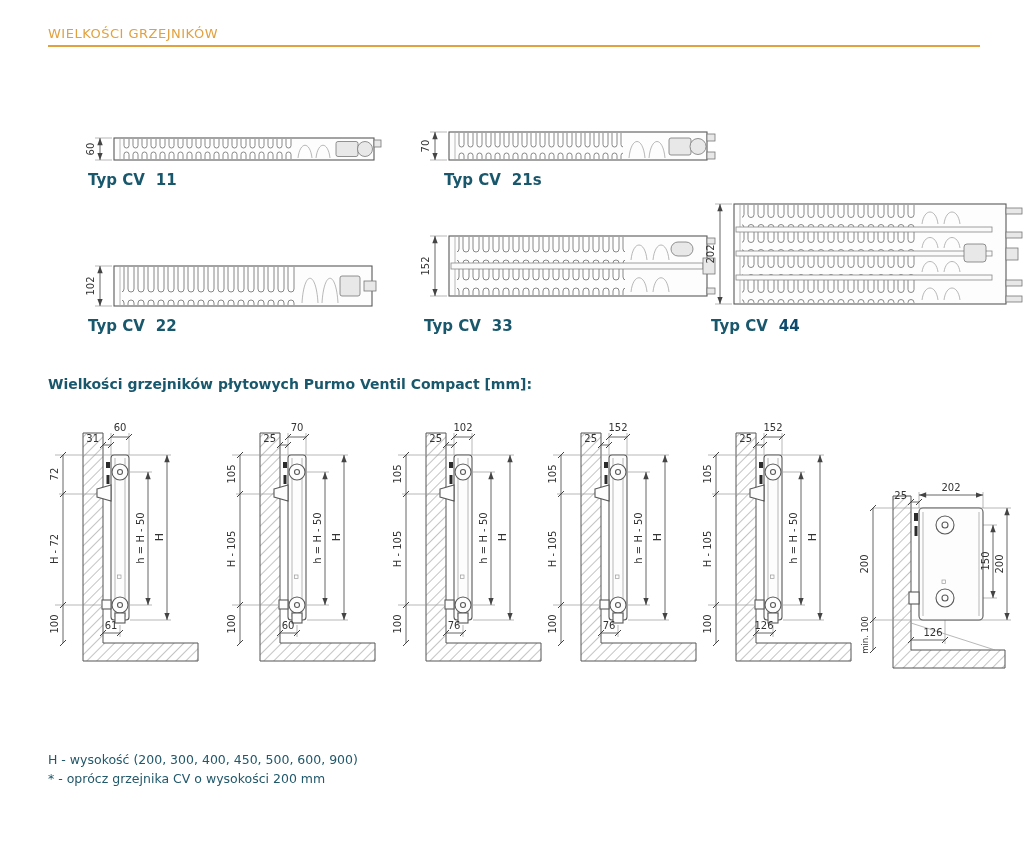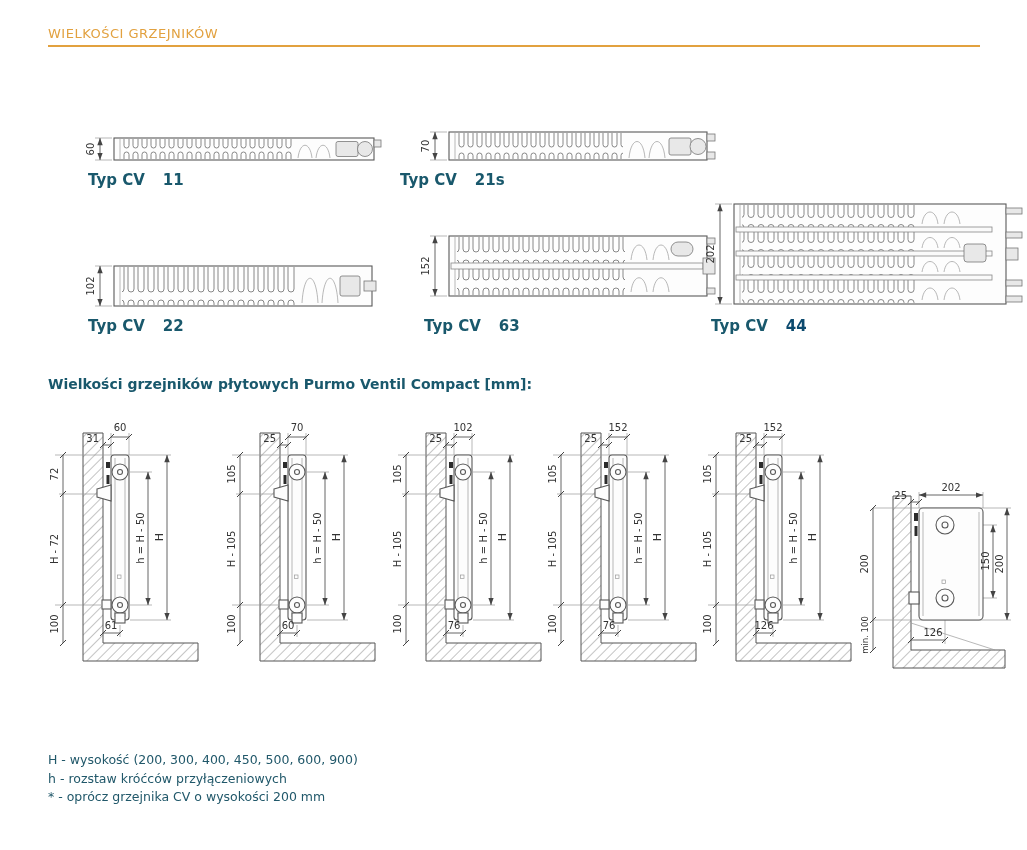--- a/index.html
+++ b/index.html
@@ -2,21 +2,21 @@
 <html><head>
 <meta charset="utf-8">
 <style>
   html,body{margin:0;padding:0;background:#fff;}
   body{font-family:"DejaVu Sans", sans-serif;}
   .page{position:relative;width:1027px;height:850px;background:#ffffff;overflow:hidden;border-radius:23px;}
   .abs{position:absolute;}
   .page-title{left:48px;top:26px;font-size:13px;letter-spacing:.5px;color:#E2A13F;font-weight:400;}
   .title-rule{left:48px;top:45px;width:932px;height:0;border-top:2px solid #E2A13F;}
   .type-label{font-size:15px;font-weight:bold;color:#19586C;}
-  .type-label .num{margin-left:18px;}
+  .type-label .num{margin-left:11px;}
   .type-label .num.dark{color:#0c4a6e;}
   .subtitle{left:48px;top:376px;font-size:14px;font-weight:bold;color:#19586C;}
   .legend{left:48px;top:731px;color:#21586A;font-size:12.5px;line-height:18.5px;margin-top:20px;}
   svg text{font-family:"DejaVu Sans", sans-serif;font-size:10px;fill:#333;}
   svg .dim{stroke:#555;stroke-width:.9;fill:none;}
   svg .ext{stroke:#999;stroke-width:.7;fill:none;}
   svg .tick{stroke:#444;stroke-width:1;fill:none;}
   svg .draw{stroke:#5a5a5a;stroke-width:1.1;fill:#fdfdfd;}
   svg .lite{stroke:#9a9a9a;stroke-width:.7;fill:none;}
   svg .grey{fill:#e8e8e8;stroke:#777;stroke-width:.8;}
@@ -125,21 +125,21 @@
       <rect class="draw" x="28" y="8" width="258" height="28"></rect>
       <line class="lite" x1="34" y1="9" x2="34" y2="35"></line>
       <rect x="36" y="9" width="166" height="26" fill="url(#finsB)" stroke="none"></rect>
       <path class="lite" d="M208,34 C210,12 222,12 224,34 M228,34 C230,12 242,12 244,34"></path>
       <rect class="grey" x="248" y="14" width="22" height="17" rx="2"></rect>
       <circle class="grey" cx="277" cy="22.5" r="8" fill="#f2f2f2"></circle>
       <rect class="grey" x="286" y="10" width="8" height="7"></rect>
       <rect class="grey" x="286" y="28" width="8" height="7"></rect>
     </g>
   </svg>
-  <div class="abs type-label" style="left:400px;top:171px">
+  <div class="abs type-label" style="left:444px;top:171px">
     <span>Typ CV</span><span class="num">21s</span>
   </div>
 
   <svg class="abs" style="left:86px;top:258px" width="298" height="64" viewBox="0 0 298 64">
     <line class="ext" x1="9" y1="8" x2="26" y2="8"></line>
       <line class="ext" x1="9" y1="48" x2="26" y2="48"></line>
     <line class="dim" x1="14" y1="8" x2="14" y2="48" marker-start="url(#arrS)" marker-end="url(#arrE)"></line>
     <text x="8" y="28" text-anchor="middle" transform="rotate(-90 8 28)">102</text>
     <g>
       <rect class="draw" x="28" y="8" width="258" height="40"></rect>
@@ -166,21 +166,21 @@
       <rect class="band" x="30" y="35" width="252" height="6"></rect>
       <path class="lite" d="M210,32 C212,12 224,12 226,32 M232,32 C234,12 246,12 248,32"></path>
       <path class="lite" d="M210,64 C212,45 224,45 226,64 M232,64 C234,45 246,45 248,64"></path>
       <rect class="grey" x="250" y="14" width="22" height="14" rx="7" fill="#f0f0f0"></rect>
       <rect class="grey" x="282" y="30" width="12" height="16"></rect>
       <rect class="grey" x="286" y="10" width="8" height="6"></rect>
       <rect class="grey" x="286" y="60" width="8" height="6"></rect>
     </g>
   </svg>
   <div class="abs type-label" style="left:424px;top:317px">
-    <span>Typ CV</span><span class="num">63</span>
+    <span>Typ CV</span><span class="num">33</span>
   </div>
 
   <svg class="abs" style="left:706px;top:196px" width="320" height="120" viewBox="0 0 320 120">
     <line class="ext" x1="9" y1="8" x2="26" y2="8"></line>
       <line class="ext" x1="9" y1="108" x2="26" y2="108"></line>
     <line class="dim" x1="14" y1="8" x2="14" y2="108" marker-start="url(#arrS)" marker-end="url(#arrE)"></line>
     <text x="8" y="58" text-anchor="middle" transform="rotate(-90 8 58)">202</text>
     <g>
       <rect class="draw" x="28" y="8" width="272" height="100"></rect>
       <line class="lite" x1="34" y1="9" x2="34" y2="107"></line>
@@ -303,17 +303,16 @@
     <text x="106" y="23" text-anchor="middle">202</text>
     <text x="144" y="93" text-anchor="middle" transform="rotate(-90 144 93)">150</text>
     <text x="158" y="96" text-anchor="middle" transform="rotate(-90 158 96)">200</text>
     <text x="23" y="96" text-anchor="middle" transform="rotate(-90 23 96)">200</text>
     <text x="23" y="167" text-anchor="middle" transform="rotate(-90 23 167)" style="font-size:8.5px">min. 100</text>
     <text x="88" y="168" text-anchor="middle">126</text>
   </svg>
 
   <div class="abs legend">
     <div>H - wysokość (200, 300, 400, 450, 500, 600, 900)</div>
-    <div>h - rozstaw króćców przyłączeniowych</div>
     <div>* - oprócz grzejnika CV o wysokości 200 mm</div>
   </div>
 
 </div>
 
 </body></html>

